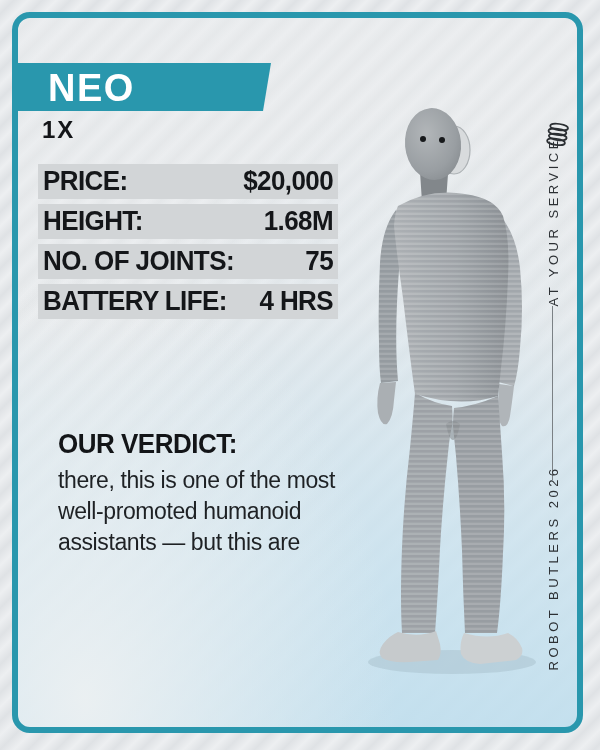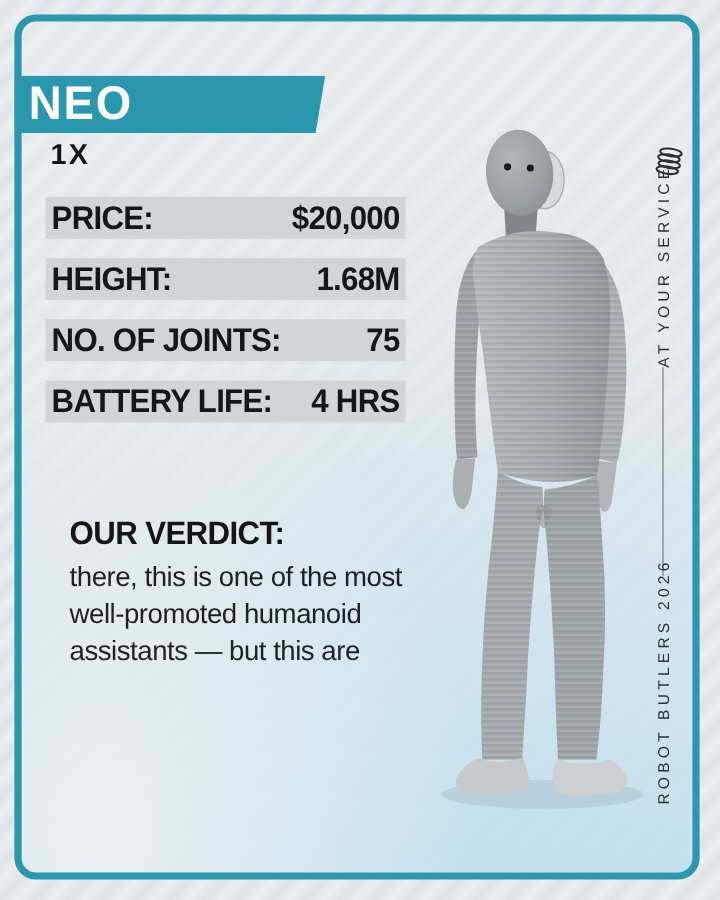--- a/index.html
+++ b/index.html
@@ -17,34 +17,34 @@
       radial-gradient(ellipse at 12% 96%, rgba(238,241,242,0.9), rgba(238,241,242,0) 45%),
       linear-gradient(180deg, rgba(234,236,238,0.55) 0%, rgba(231,234,236,0.45) 42%, rgba(203,227,239,0.78) 78%, rgba(193,223,238,0.9) 100%),
       radial-gradient(ellipse at 68% 80%, rgba(186,220,238,0.5), rgba(186,220,238,0) 60%),
       repeating-linear-gradient(135deg,#eef0f2 0px,#e1e4e6 10px,#eef0f2 20px);
   }
   
   .banner{
     position:absolute;left:12px;top:63px;width:259px;height:48px;
     background:#2997ad;z-index:5;
     clip-path:polygon(0 0,100% 0,calc(100% - 8px) 100%,0 100%);
-    display:flex;align-items:center;padding-left:12px;
+    display:flex;align-items:center;padding-left:36px;
   }
   .banner .name{
     color:#ffffff;font-size:38px;font-weight:bold;letter-spacing:1.5px;
     transform:scaleY(1.04);
   }
   .qty{
     position:absolute;left:42px;top:116px;z-index:4;
     font-size:24px;font-weight:bold;letter-spacing:2px;color:#131518;
   }
   
   .stats{position:absolute;left:38px;top:164px;width:300px;z-index:4;}
   .stat-row{
-    height:35px;margin-bottom:16px;background:#d2d5d7;
+    height:35px;margin-bottom:5px;background:#d2d5d7;
     display:flex;align-items:center;justify-content:space-between;
     padding:0 5px 0 5px;
   }
   .stat-row .lbl,.stat-row .val{
     font-size:26px;font-weight:bold;color:#141619;letter-spacing:-0.6px;
     transform:scaleY(1.05);white-space:nowrap;
   }
   
   .verdict{position:absolute;left:58px;top:428px;z-index:4;width:320px;}
   .verdict h3{

